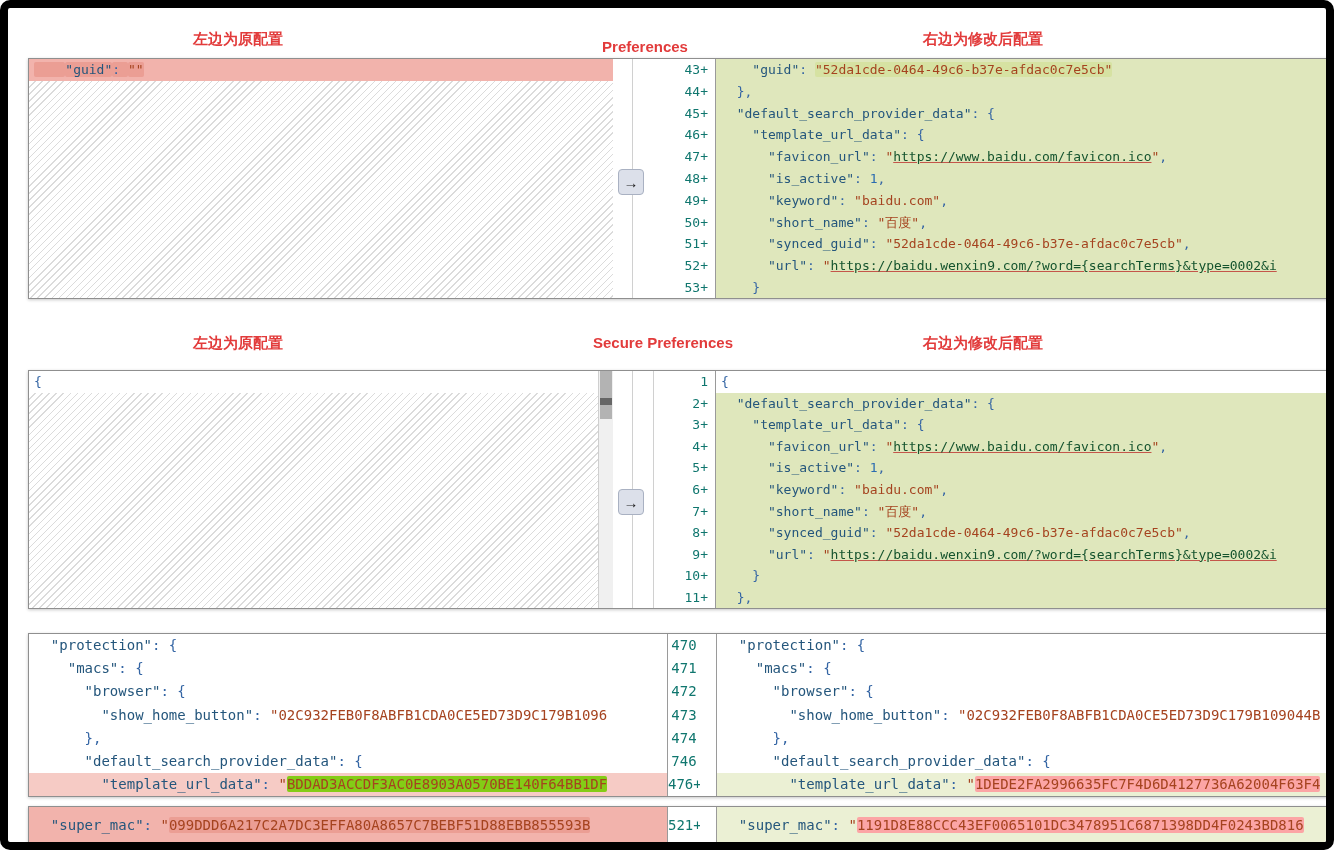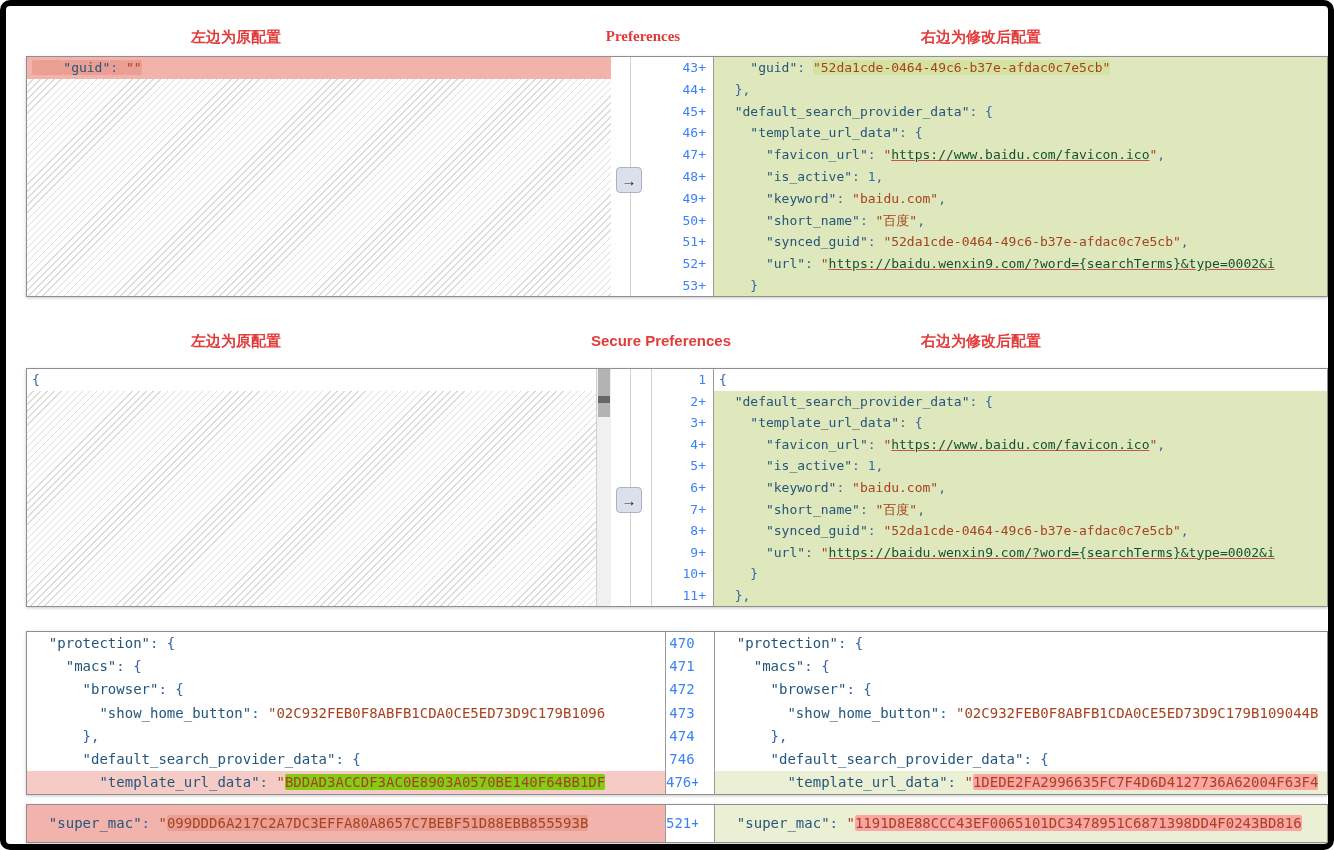--- a/index.html
+++ b/index.html
@@ -1,17 +1,17 @@
 <!DOCTYPE html>
 <html><head>
 <meta charset="utf-8">
 <style>
   html,body{margin:0;padding:0;background:#fff;}
   .canvas{position:relative;width:1334px;height:850px;background:#fff;
-    border:6px solid #000000;border-radius:10px;box-sizing:border-box;overflow:hidden;
+    border:8px solid #000000;border-radius:10px;box-sizing:border-box;overflow:hidden;
     font-family:"Liberation Sans",sans-serif;}
   .lab{position:absolute;transform:translateX(-50%);color:#e23b3b;font-weight:bold;
     font-size:15px;white-space:nowrap;}
   .panel{position:absolute;left:20px;width:1302px;border:1px solid #8f8f8f;
     box-sizing:border-box;background:#fff;box-shadow:0 1px 3px rgba(0,0,0,.22);
     display:grid;}
   .p1{top:50px;height:241px;grid-template-columns:584px 103px 613px;}
   .p2{top:362px;height:239px;grid-template-columns:584px 103px 613px;}
   .p3{top:625px;height:164px;grid-template-columns:638px 50px 612px;}
   .p4{top:798px;height:39px;grid-template-columns:638px 50px 612px;}
@@ -19,21 +19,21 @@
   .gutter{position:relative;background:#fff;border-right:1px solid #9a9a9a;box-sizing:border-box;}
   .p3 .gutter,.p4 .gutter{border-left:1px solid #9a9a9a;}
   .vline{position:absolute;top:0;bottom:0;width:1px;background:#d0d0d0;}
   .vl1{left:19px;} .vl2{left:40px;}
   .arrow-btn{position:absolute;left:5px;width:26px;height:26px;background:#dce0ea;
     border:1px solid #a9b1c2;border-radius:4px;color:#1c1c1c;font-size:15px;font-weight:bold;
     display:flex;align-items:center;justify-content:center;cursor:pointer;padding:0;}
   .p1 .arrow-btn{top:110px;} .p2 .arrow-btn{top:118px;}
   .nums{position:absolute;top:0;right:7px;text-align:right;}
   .p3 .nums,.p4 .nums{left:0;right:16px;text-align:center;}
-  .num-row{color:#3b82f6;}
+  .num-row{color:#0f766e;}
   
   .row,.num-row{display:block;white-space:pre;overflow:hidden;box-sizing:border-box;
     font-family:"DejaVu Sans Mono",monospace;}
   .p1 .row,.p1 .num-row{height:21.8px;line-height:21.8px;font-size:13px;}
   .p2 .row,.p2 .num-row{height:21.6px;line-height:21.6px;font-size:13px;}
   .p3 .row,.p3 .num-row{height:23.2px;line-height:23.2px;font-size:14px;}
   .p4 .row,.p4 .num-row{height:37px;line-height:37px;font-size:14px;}
   .row{padding-left:5px;}
   .bg-add{background:#dfe7bc;} .bg-del{background:#f2b3ac;}
   .bg-delL{background:#f6cbc5;} .bg-addL{background:#ebf0d4;}
@@ -49,21 +49,21 @@
     border-left:1px solid #cfcfcf;box-sizing:border-box;}
   .scroll-thumb{position:absolute;top:0;left:1px;right:1px;height:48px;background:#b3b3b3;}
   .scroll-stripe{position:absolute;top:27px;left:0;right:0;height:7px;background:#666;}
 </style>
 </head>
 <body>
 
 <div class="canvas">
 
   <span class="lab" style="left:230px;top:22px;">左边为原配置</span>
-  <span class="lab" style="left:637px;top:22px;font-family:Liberation Serif, serif;">Preferences</span>
+  <span class="lab" style="left:637px;top:30px;">Preferences</span>
   <span class="lab" style="left:975px;top:22px;">右边为修改后配置</span>
 
   <section class="panel p1">
     <div class="pane left">
       <div class="lines">
           <div class="row bg-del"><span class="t-p chip">    </span><span class="t-k chip">"guid"</span><span class="t-p chip">: </span><span class="t-s chip">""</span></div>
         </div>
     <div class="hatch"></div>
       </div>
     <div class="gutter">

